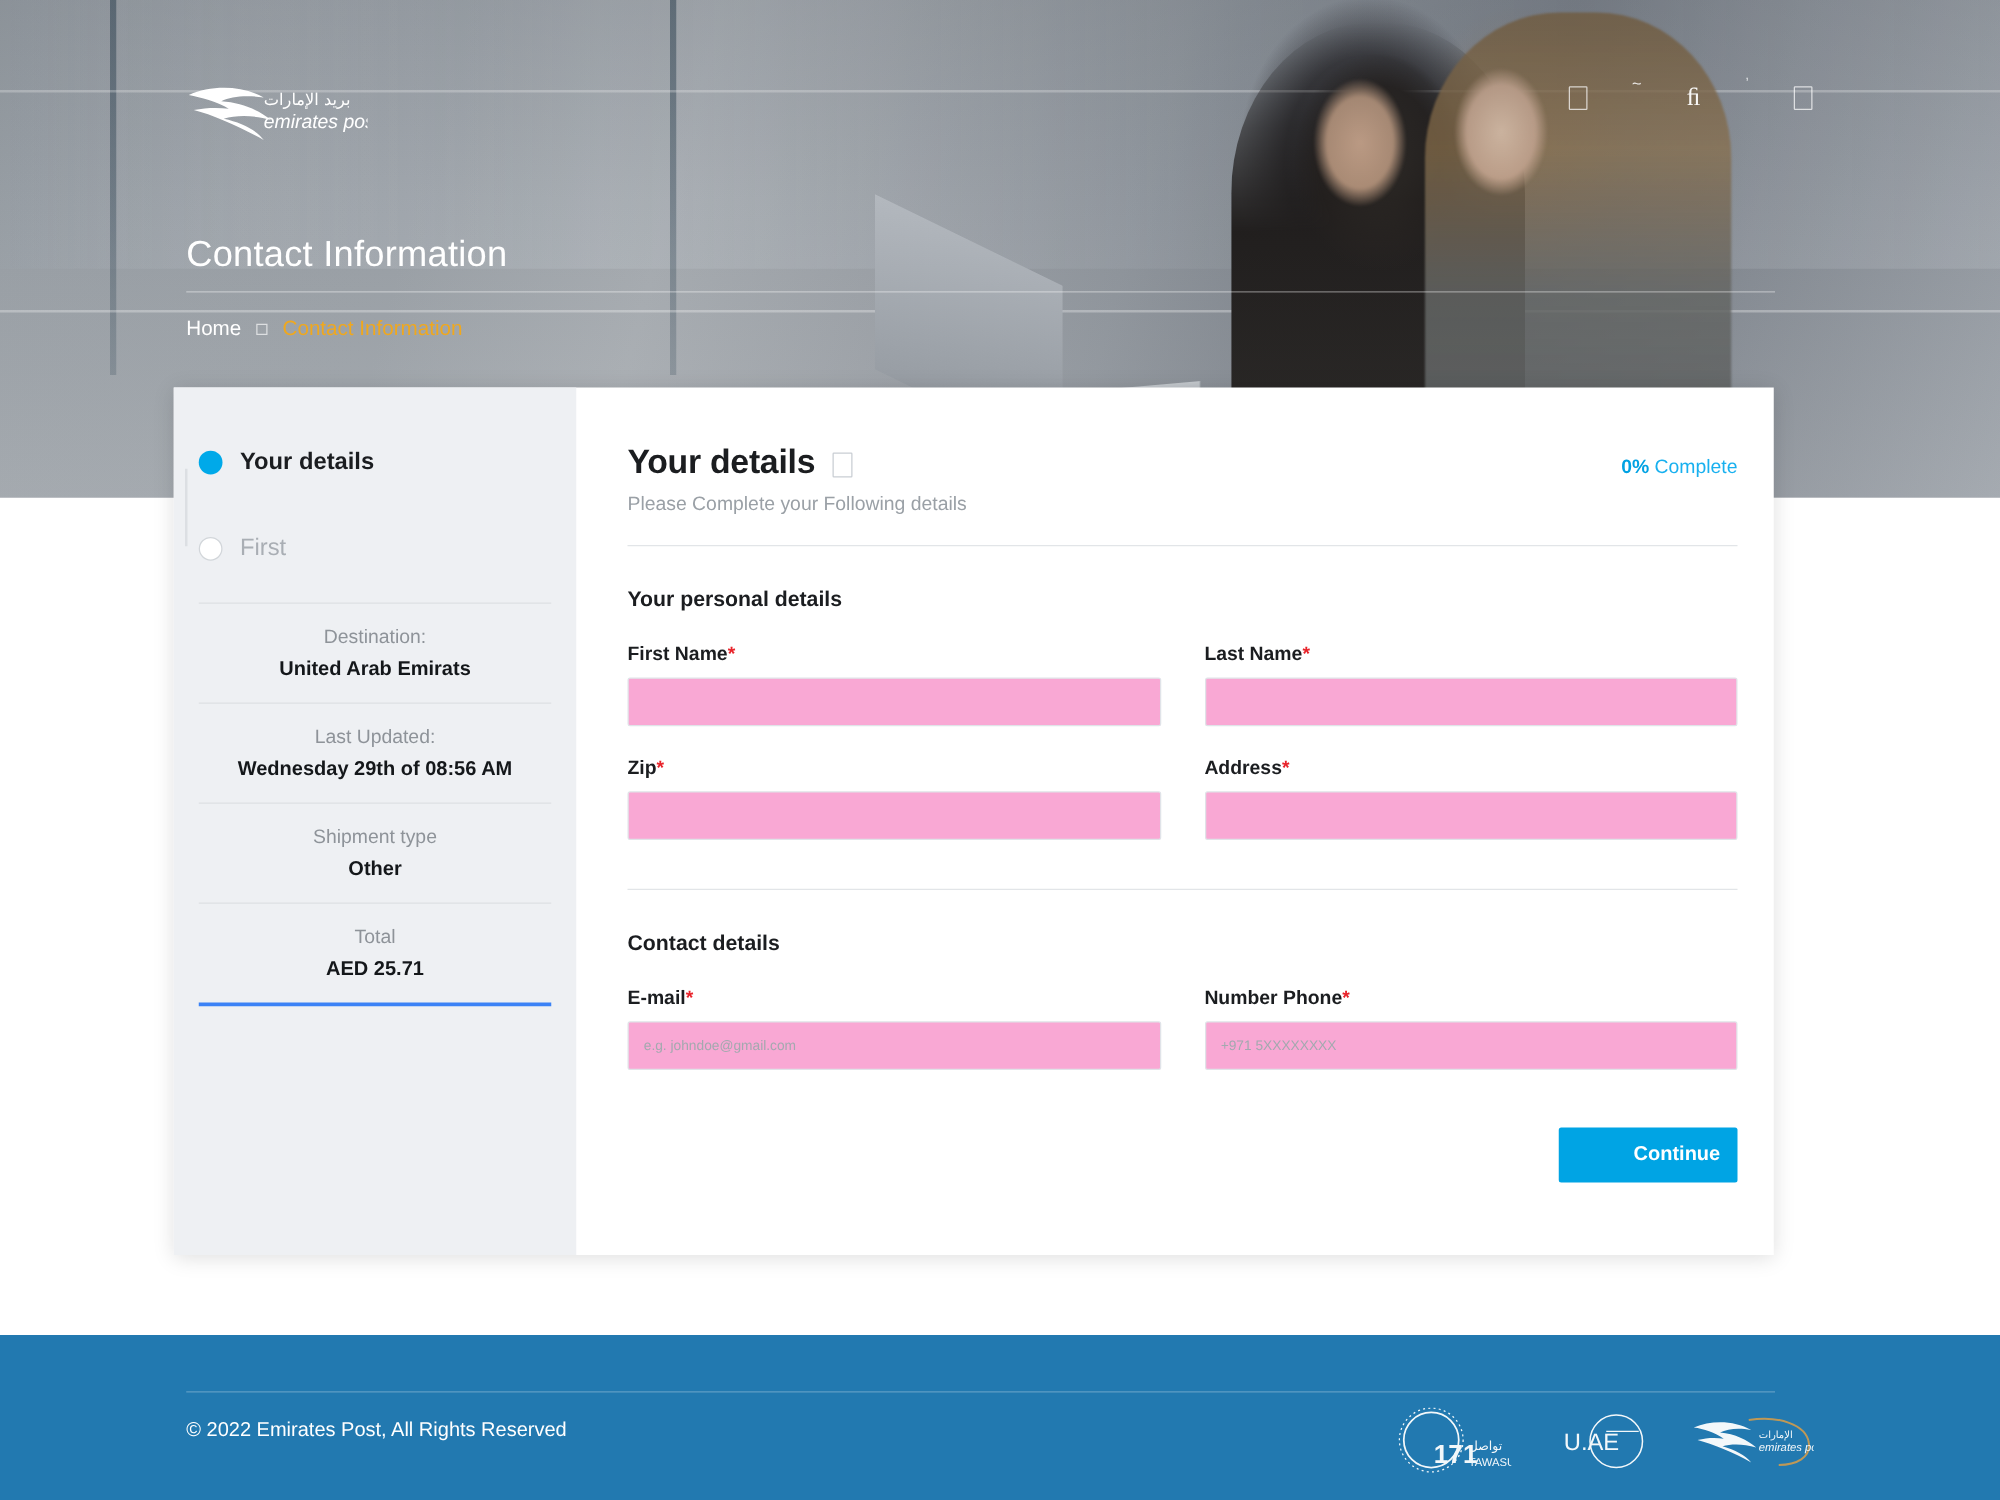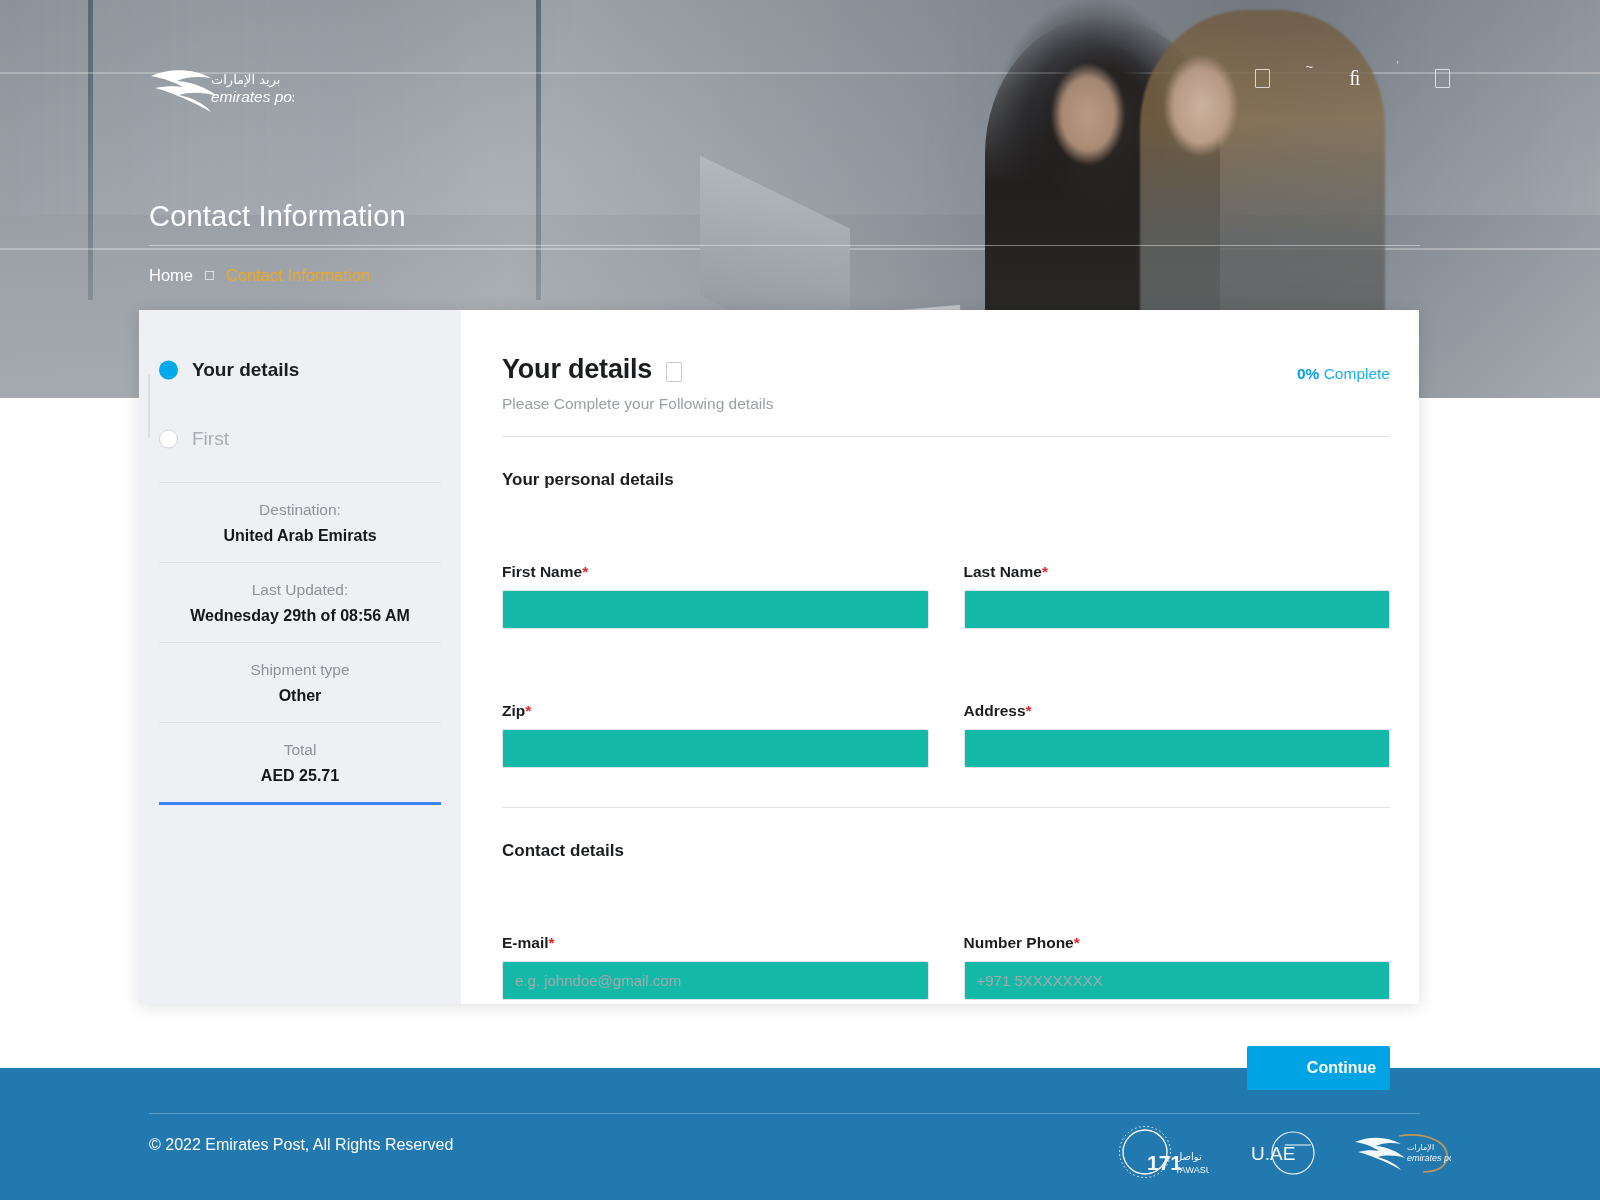--- a/index.html
+++ b/index.html
@@ -171,21 +171,21 @@
     color: rgba(255,255,255,0.7);
     font-size: 12px;
     line-height: 1;
     position: relative;
     top: -12px;
   }
 
   
   .hero-text {
     position: absolute;
-    left: 149px; top: 196px;
+    left: 149px; top: 184px;
     width: 1280px;
     z-index: 6;
   }
   .hero-title {
     font-size: 29px;
     font-weight: 400;
     color: #ffffff;
     letter-spacing: .2px;
     line-height: 40px;
   }
@@ -315,37 +315,37 @@
     font-weight: bold;
     color: #1b1d20;
     margin-top: 33px;
   }
 
   .row {
     display: flex;
     gap: 35px;
     margin-top: 25px;
   }
-  .field { flex: 1; margin-top: 48px; }
+  .field { flex: 1; }
   .f-label {
     font-size: 15.5px;
     font-weight: bold;
     color: #1b1d20;
     margin-bottom: 9px;
     display: block;
   }
   .req { color: #e8232a; font-weight: bold; }
   .f-input {
     width: 100%;
     height: 39px;
-    background: #14b8a6;
+    background: #f9a8d4;
     border: 1px solid #e0e3e8;
     border-radius: 2px;
     padding: 0 12px;
-    font-size: 15px;
+    font-size: 11px;
     font-family: "Liberation Sans", sans-serif;
     color: #22262a;
     outline: none;
   }
   .f-input::placeholder { color: #a3a9af; }
 
   .sec-div {
     height: 1px;
     background: #e2e5e8;
     margin-top: 39px;

